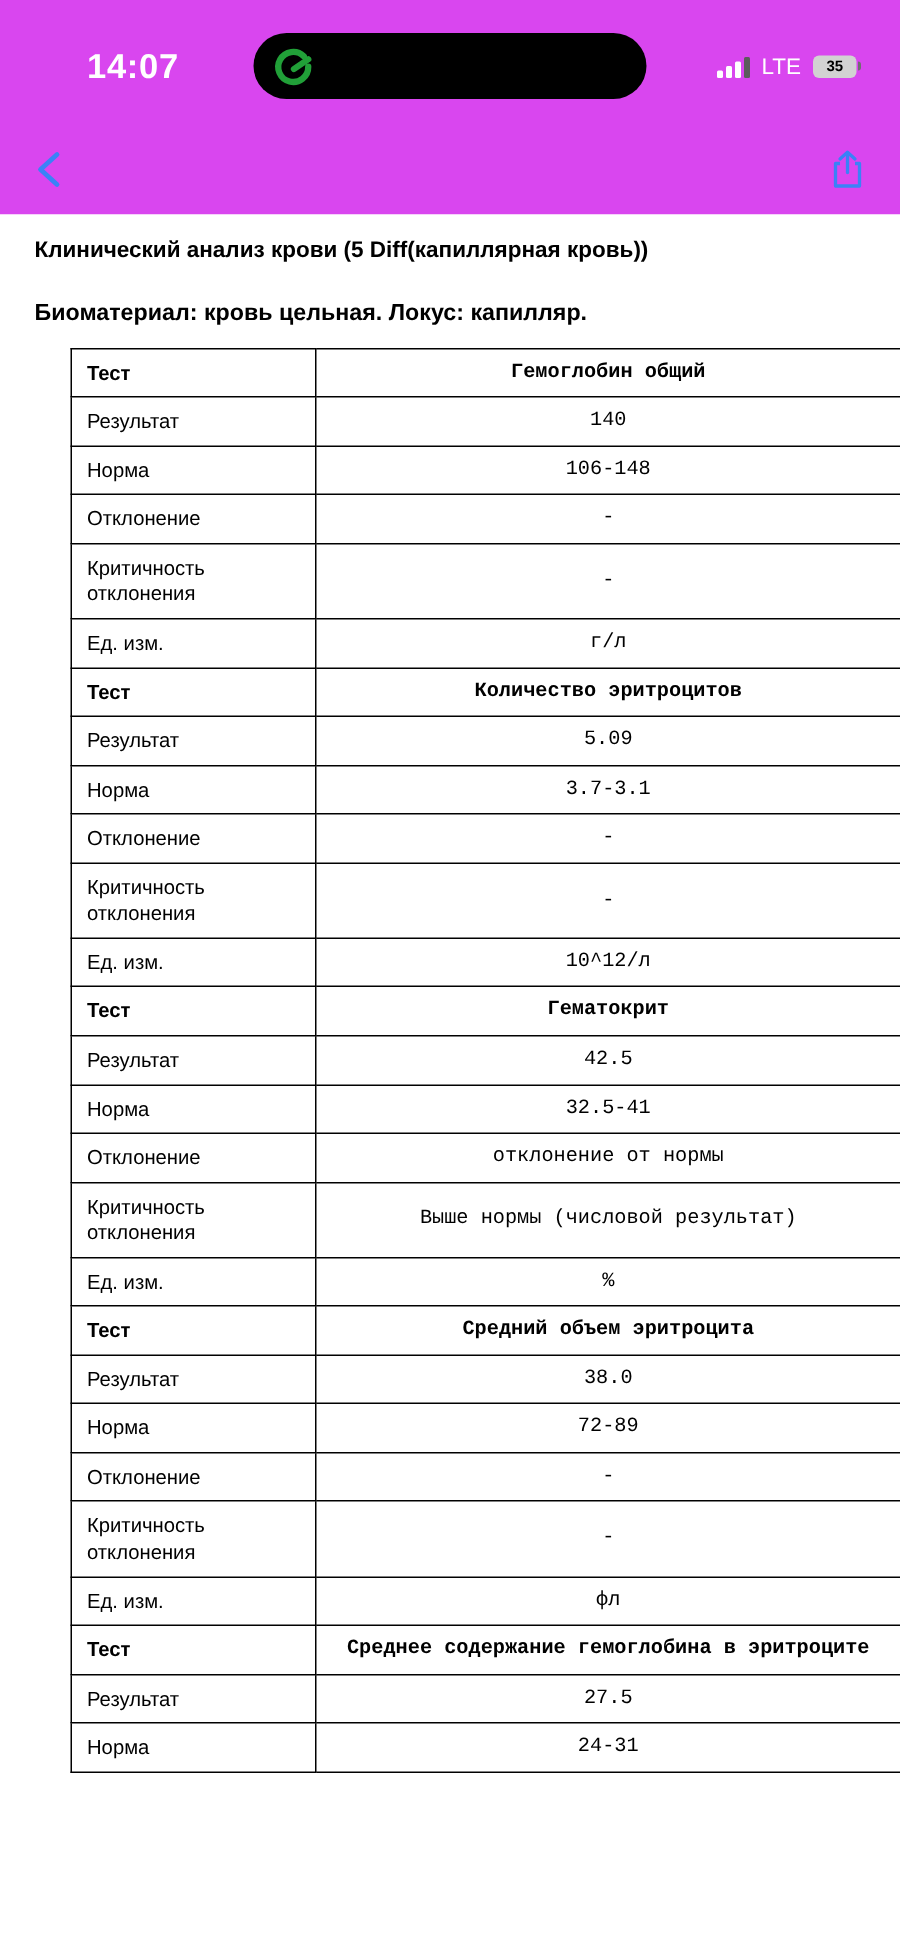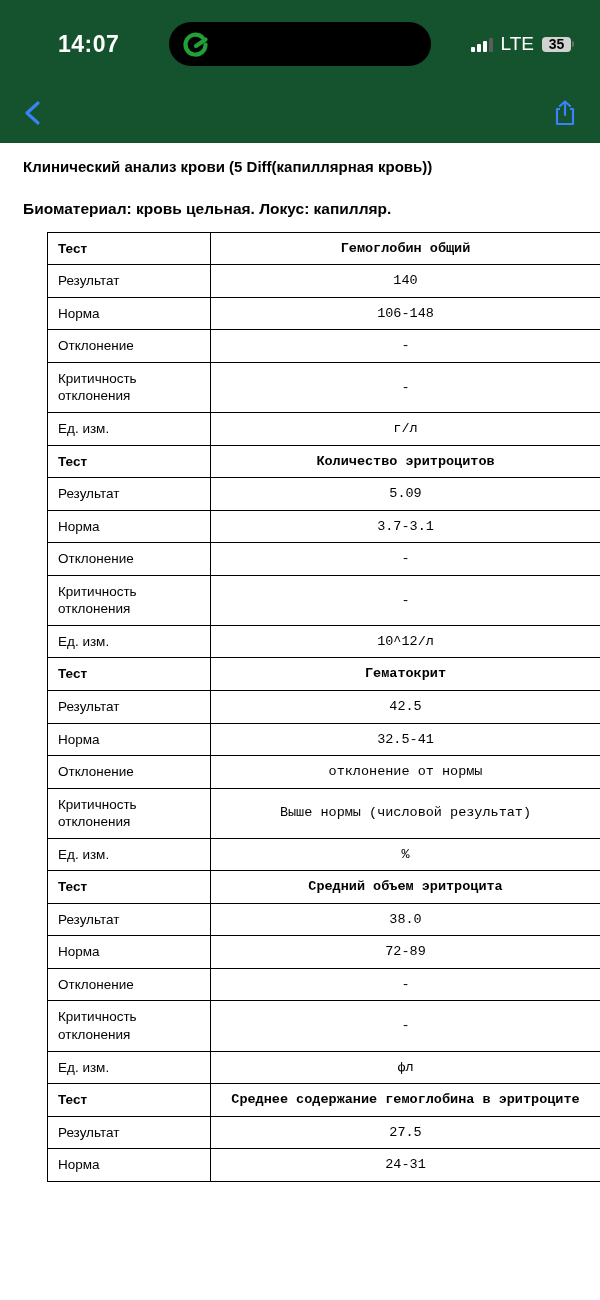--- a/index.html
+++ b/index.html
@@ -6,21 +6,21 @@
   html,body { width:600px; }
   body {
     height:1300px;
     overflow:hidden;
     background:#ffffff;
     font-family:"Liberation Sans", sans-serif;
     -webkit-font-smoothing:antialiased;
   }
 
   
-  .header { background:#14532d; }
+  .header { background:#d946ef; }
 
   .statusbar {
     height:88px;
     position:relative;
     display:flex;
     align-items:center;
     padding:0 26px;
   }
   .status-time {
     color:#fff;
@@ -45,28 +45,28 @@
     display:flex;
     align-items:center;
     gap:8px;
   }
   .signal { display:flex; align-items:flex-end; gap:2px; height:15px; }
   .signal i { display:block; width:4px; border-radius:1px; background:#fff; }
   .signal i:nth-child(1){height:5px;}
   .signal i:nth-child(2){height:8px;}
   .signal i:nth-child(3){height:11px;}
   .signal i:nth-child(4){height:14px; background:#5c5c5c;}
-  .lte { color:#fff; font-size:19px; font-weight:500; }
+  .lte { color:#fff; font-size:15px; font-weight:500; }
   .battery { display:flex; align-items:center; gap:1px; }
   .battery-body {
     width:29px; height:15px;
     background:#d2d2d2;
     border-radius:4px;
     display:flex; align-items:center; justify-content:center;
-    font-size:14px; font-weight:700; color:#000;
+    font-size:10px; font-weight:700; color:#000;
   }
   .battery-nub { width:2px; height:6px; background:#6f6f6f; border-radius:0 2px 2px 0; }
 
   .navbar {
     height:55px;
     position:relative;
     display:flex;
     align-items:center;
     padding:0 22px 6px;
   }

